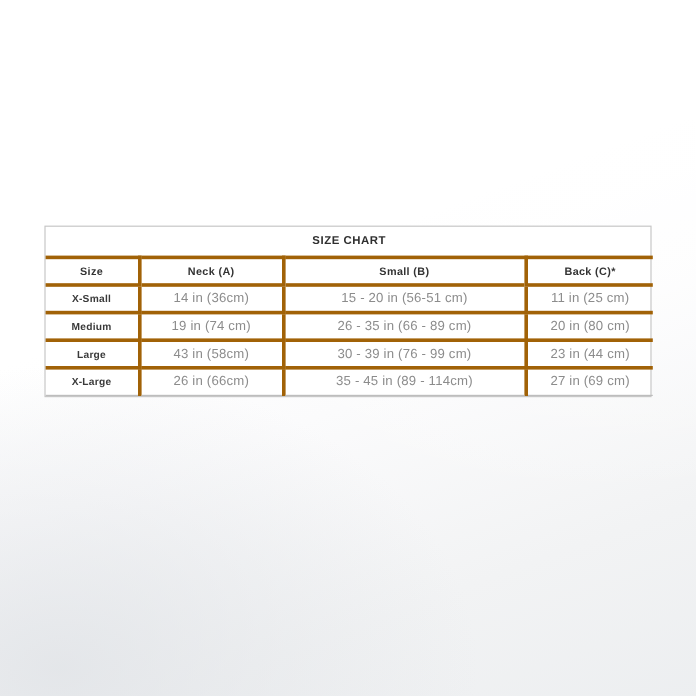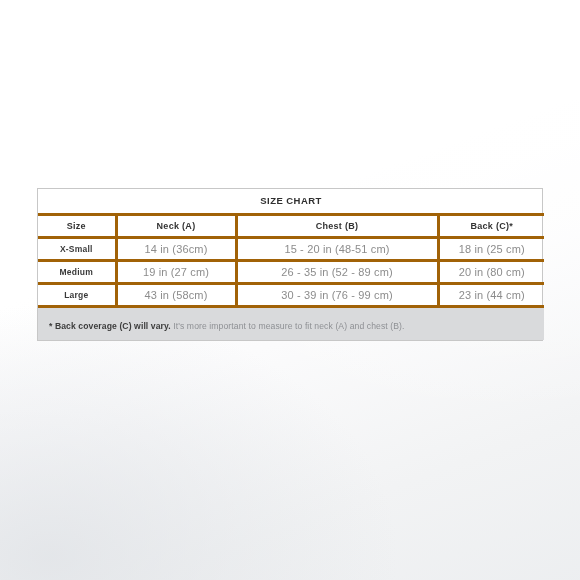--- a/index.html
+++ b/index.html
@@ -142,50 +142,51 @@
       </colgroup>
       <tbody>
 
         <tr>
           <td class="title-cell" colspan="4">SIZE CHART</td>
         </tr>
 
         <tr>
           <td class="head-cell">Size</td>
           <td class="head-cell">Neck (A)</td>
-          <td class="head-cell">Chest (B)</td>
+          <td class="head-cell">Small (B)</td>
           <td class="head-cell">Back (C)*</td>
         </tr>
 
         <tr>
           <td class="size-cell">X-Small</td>
           <td class="val-cell">14 in (36cm)</td>
-          <td class="val-cell">15 - 20 in (48-51 cm)</td>
-          <td class="val-cell">18 in (25 cm)</td>
+          <td class="val-cell">15 - 20 in (56-51 cm)</td>
+          <td class="val-cell">11 in (25 cm)</td>
         </tr>
 
 
         <tr>
           <td class="size-cell">Medium</td>
-          <td class="val-cell">19 in (27 cm)</td>
-          <td class="val-cell">26 - 35 in (52 - 89 cm)</td>
+          <td class="val-cell">19 in (74 cm)</td>
+          <td class="val-cell">26 - 35 in (66 - 89 cm)</td>
           <td class="val-cell">20 in (80 cm)</td>
         </tr>
 
         <tr>
           <td class="size-cell">Large</td>
           <td class="val-cell">43 in (58cm)</td>
           <td class="val-cell">30 - 39 in (76 - 99 cm)</td>
           <td class="val-cell">23 in (44 cm)</td>
         </tr>
 
+        <tr class="last-data">
+          <td class="size-cell">X-Large</td>
+          <td class="val-cell">26 in (66cm)</td>
+          <td class="val-cell">35 - 45 in (89 - 114cm)</td>
+          <td class="val-cell">27 in (69 cm)</td>
+        </tr>
 
-        <tr>
-          <td class="note-cell" colspan="4">
-            <span class="note-strong">* Back coverage (C) will vary.</span><span class="note-light"> It's more important to measure to fit neck (A) and chest (B).</span>
-          </td>
-        </tr>
 
       </tbody>
     </table>
   </div>
 
 </div>
 
 </body></html>

